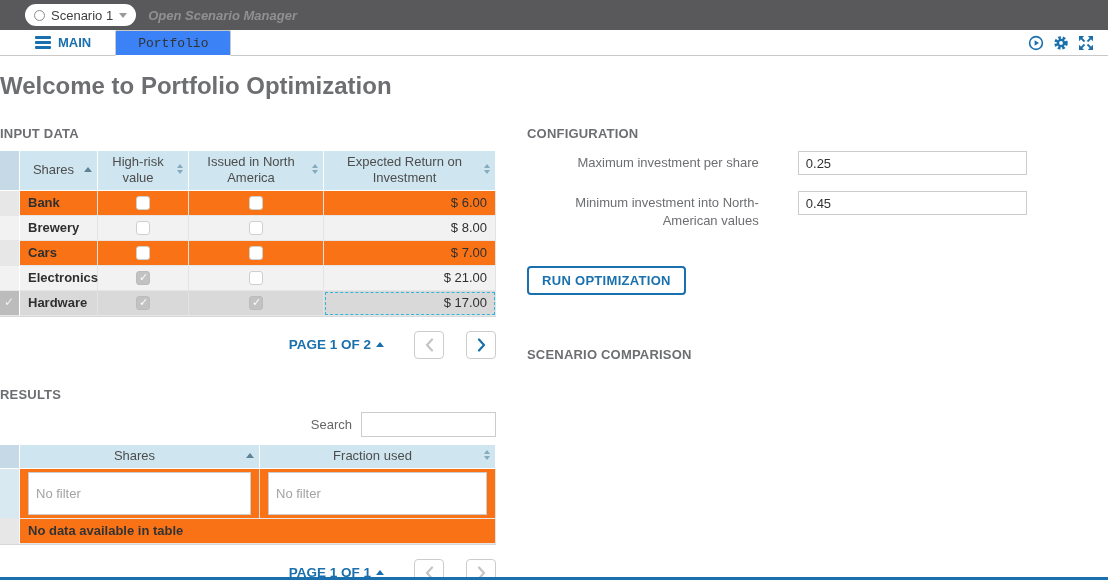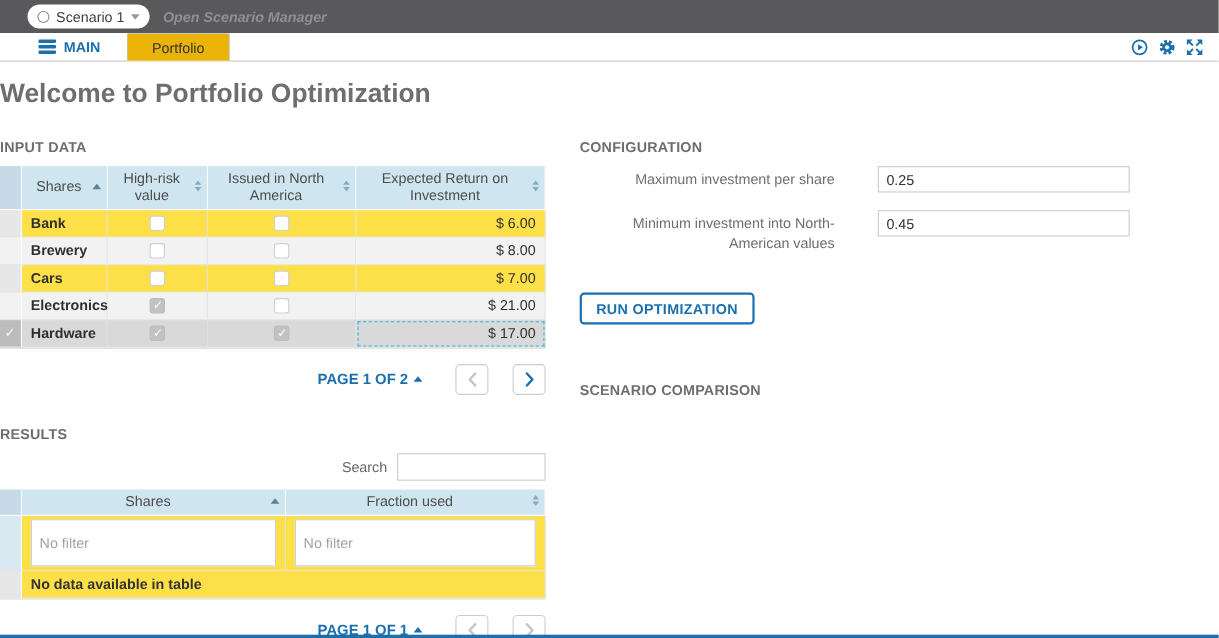--- a/index.html
+++ b/index.html
@@ -17,38 +17,38 @@
   .pill-label { color:#3f3f3f; font-size:13px; }
   .chev-down { width:0; height:0; border-left:4px solid transparent; border-right:4px solid transparent; border-top:5px solid #9a9a9a; display:inline-block; margin-top:1px; }
   .open-mgr { font-style:italic; font-weight:600; color:#909093; font-size:13px; cursor:pointer; }
 
   
   .tabbar { height:26px; border-bottom:1px solid #c9c9c9; background:#fff; display:flex; align-items:center; padding-left:35px; position:relative; }
   .main-menu { display:flex; align-items:center; gap:7px; cursor:pointer; margin-right:24px; }
   .hamburger { display:flex; flex-direction:column; gap:2px; }
   .hamburger i { display:block; width:16px; height:3px; background:var(--accent); border-radius:1px; }
   .main-label { color:var(--accent); font-weight:bold; font-size:13px; }
-  .tab { height:26px; background:#eab308; border:1px solid #c9c9c9; border-bottom:1px solid #fff; border-radius:2px 2px 0 0; display:flex; align-items:center; padding:0 22px; margin-bottom:-1px; color:#333; cursor:pointer; }
+  .tab { height:26px; background:#3b82f6; border:1px solid #c9c9c9; border-bottom:1px solid #fff; border-radius:2px 2px 0 0; display:flex; align-items:center; padding:0 22px; margin-bottom:-1px; color:#333; cursor:pointer;font-family:Liberation Mono, monospace; }
   .toolbar-icons { position:absolute; right:14px; top:0; height:26px; display:flex; align-items:center; gap:9px; }
   .tool-btn { display:flex; align-items:center; cursor:pointer; }
 
   
   .content { }
   h1.page-title { margin:16px 0 26px; font-size:24px; font-weight:bold; color:var(--gray-head); }
   .columns { display:flex; }
   .col-left { width:499px; }
   .col-right { width:500px; margin-left:28px; }
   .section-title { font-size:13px; font-weight:bold; color:var(--gray-head); letter-spacing:.2px; margin-bottom:10px; }
 
   
   table.dt { border-collapse:separate; border-spacing:0; table-layout:fixed; width:496px; border-bottom:1px solid #d8d8d8; }
   .dt th { background:#cfe5ef; color:#4d4d4d; font-weight:normal; text-align:center; font-size:13px; line-height:1.25; border-right:1px solid #fff; border-bottom:1px solid #fff; position:relative; padding:3px 14px 3px 4px; cursor:pointer; }
   .dt th.sel-h { background:#c5dae6; padding:0; }
   .input-table th { height:38px; vertical-align:middle; }
-  .dt td { border-right:1px solid #e3e3e3; border-bottom:1px solid #e6e6e6; height:25px; background:#fde047; }
+  .dt td { border-right:1px solid #e3e3e3; border-bottom:1px solid #e6e6e6; height:25px; background:#f97316; }
   .dt tr.stripe td { background:#f2f2f2; }
   .dt td.sel { background:#e7e7e7; border-right:1px solid #fff; position:relative; cursor:pointer; }
   .dt td.share { font-weight:bold; color:#2f2f2f; padding-left:8px; }
   .dt td.val { text-align:right; padding-right:8px; color:#2f2f2f; }
   .dt tr.selected td { background:#d9d9d9; }
   .dt tr.selected td.sel { background:#bcbcbc; }
   .dt tr.selected td.sel::after { content:"\2713"; color:#f4f4f4; font-size:12px; font-weight:bold; position:absolute; left:4px; top:4px; }
   td.editing { outline:1px dashed #2fb6d9; outline-offset:-2px; cursor:text; }
 
   .sort { position:absolute; right:5px; top:50%; }

